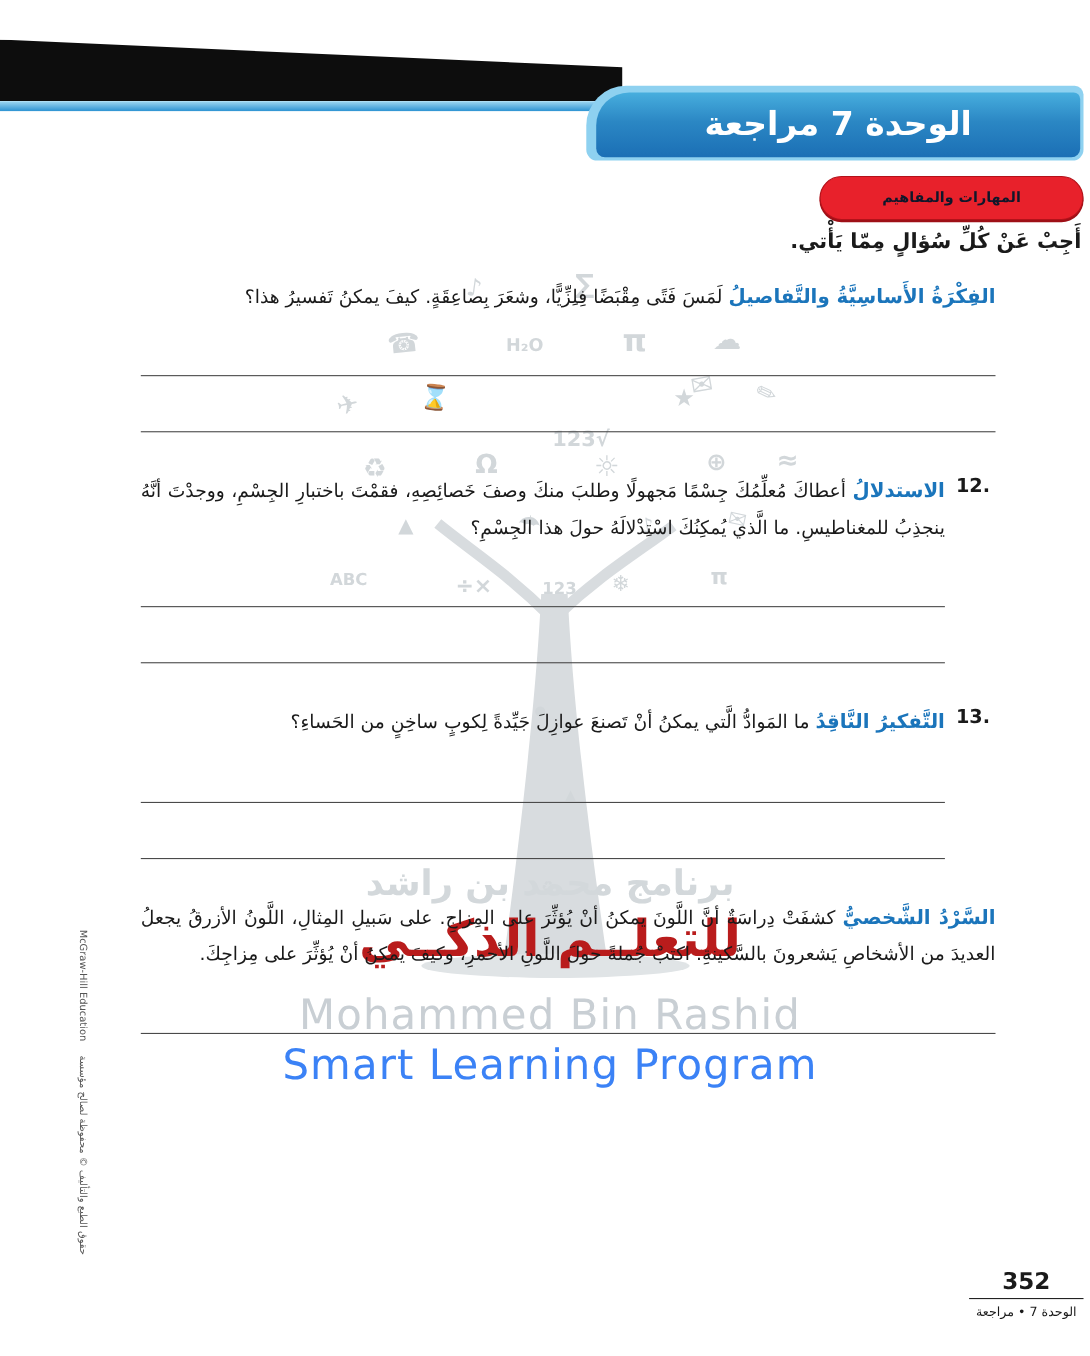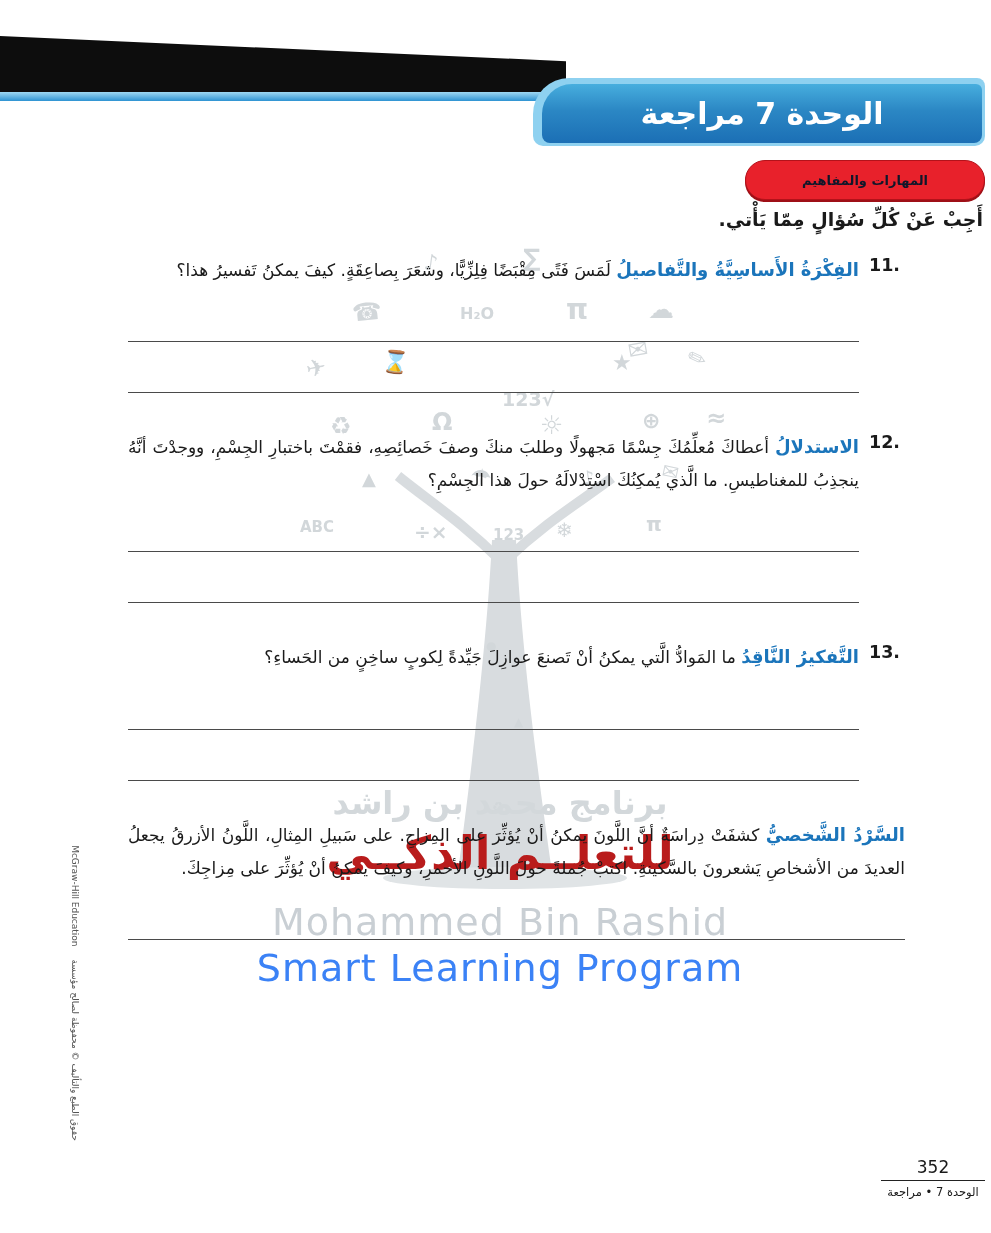--- a/index.html
+++ b/index.html
@@ -56,21 +56,21 @@
           font-size:38px;color:#3b82f6;letter-spacing:1px;}
 
   
   .copyright{position:absolute;left:-92px;top:986px;width:330px;height:14px;
           transform:rotate(90deg);transform-origin:center;font-size:9px;color:#555;
           direction:ltr;text-align:center;white-space:nowrap;z-index:2;}
   .cr-en{margin-right:10px;}
 
   
   .footer{position:absolute;right:6px;bottom:34px;width:104px;text-align:center;z-index:2;}
-  .page-num{font-size:17px;font-weight:normal;border-bottom:1.6px solid #222;padding-bottom:3px;text-align:center;}
+  .page-num{font-size:21px;font-weight:bold;border-bottom:1.6px solid #222;padding-bottom:3px;text-align:center;}
   .footer-label{font-size:11.5px;margin-top:4px;}
 </style>
 </head>
 <body>
 
 <div class="page">
 
   <div class="watermark">
     <svg class="tree-svg" width="991" height="1233" viewBox="0 0 991 1233">
       <path d="M492,540 C488,620 478,720 458,872 L552,872 C530,720 520,620 516,540 Z" fill="#d8dcdf"></path>
@@ -123,21 +123,20 @@
     </div>
   </div>
   <div class="badge">
     <span class="badge-label">المهارات والمفاهيم</span>
   </div>
 
   <div class="content">
     <p class="instruction">أَجِبْ عَنْ كُلِّ سُؤالٍ مِمّا يَأْتي.</p>
 
     <div class="question">
-      <div class="q-num"><bdi dir="ltr">11.</bdi></div>
       <div class="q-body">
         <p class="q-text">
           <span class="kw">الفِكْرَةُ الأَساسِيَّةُ والتَّفاصيلُ</span>
           <span>لَمَسَ فَتًى مِقْبَضًا فِلِزِّيًّا، وشعَرَ بِصاعِقَةٍ. كيفَ يمكنُ تَفسيرُ هذا؟</span>
         </p>
         <div class="lines">
           <div class="answer-line"></div>
           <div class="answer-line"></div>
         </div>
       </div>

